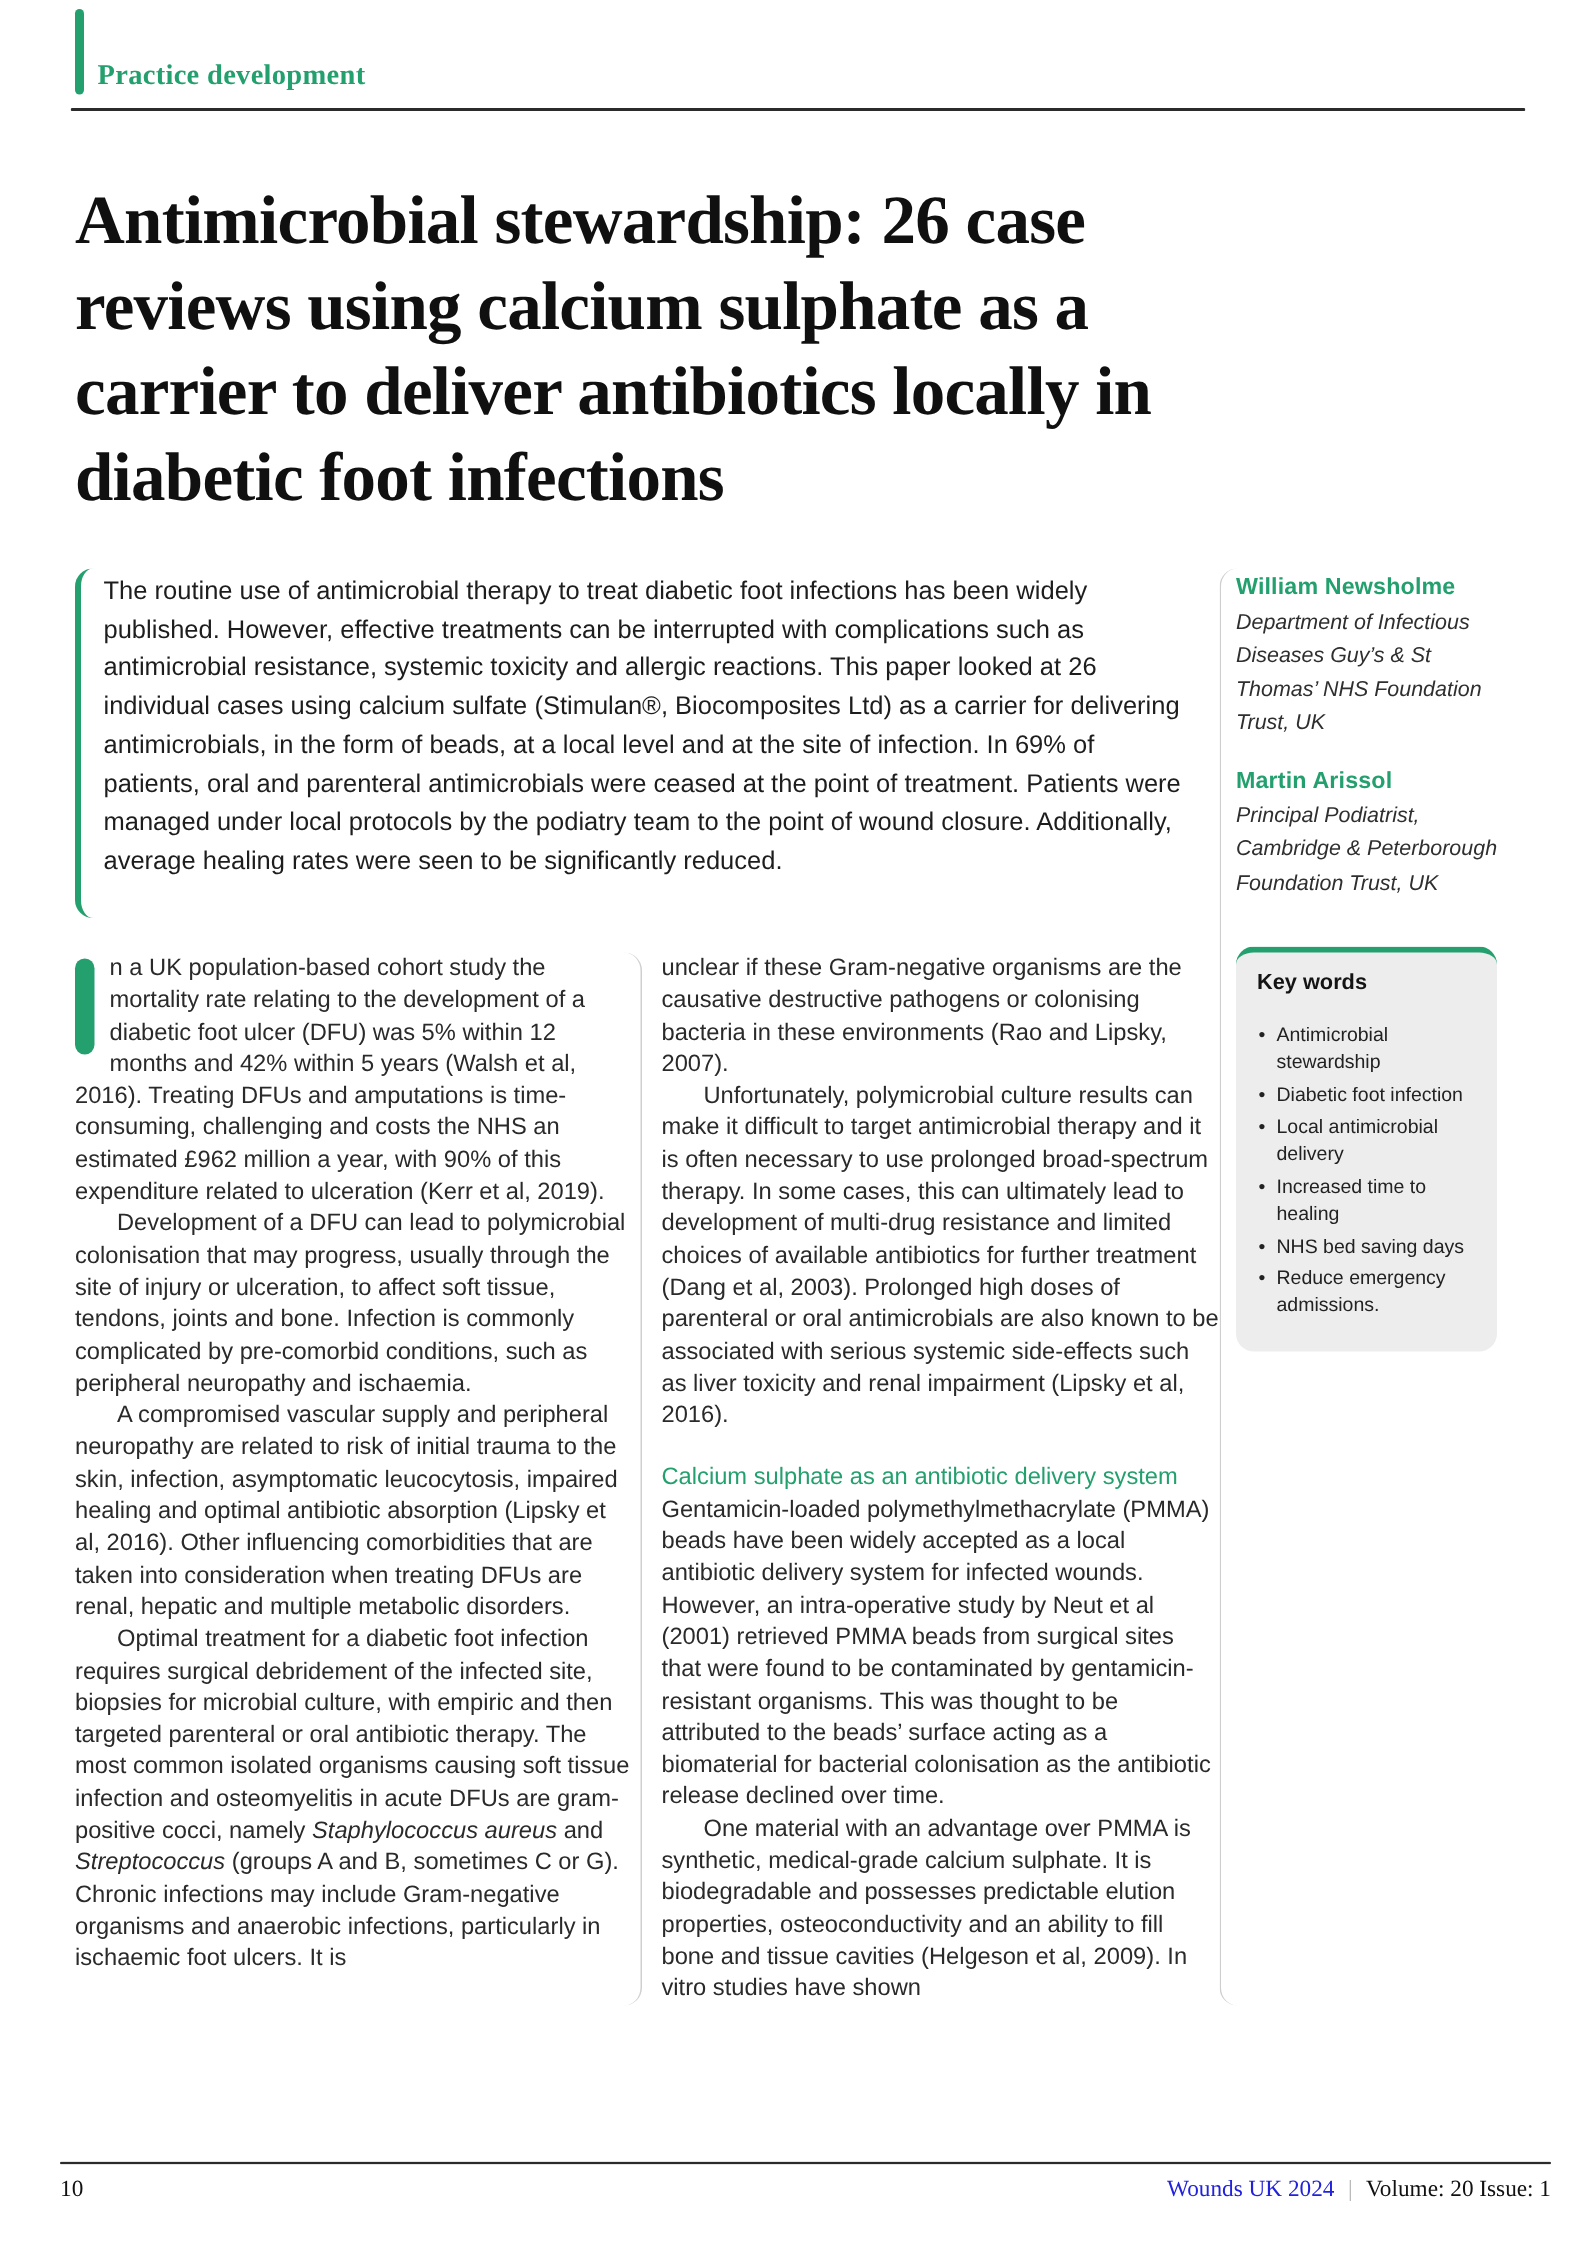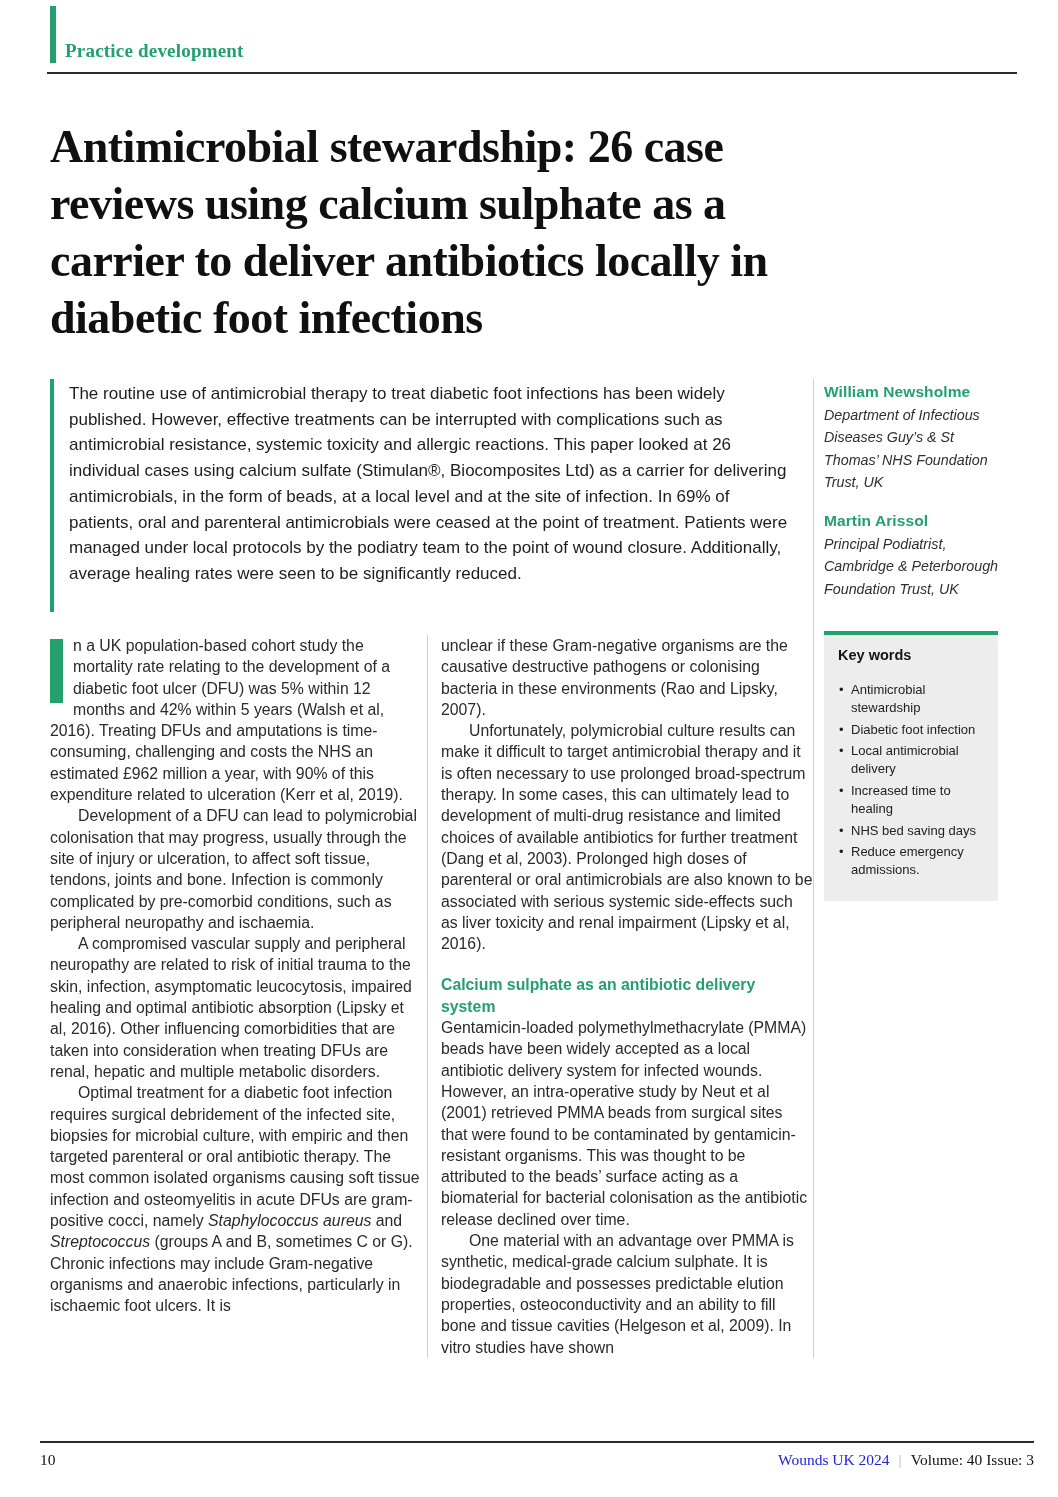--- a/index.html
+++ b/index.html
@@ -3,21 +3,21 @@
 <meta charset="utf-8">
 <style>
   :root{
     --green:#24a06e;
     --blue:#2222dd;
     --rule:#2b2b2b;
     --divider:#cfcfcf;
     --kw-bg:#ededee;
     --text:#242424;
   }
-  *{box-sizing:border-box;}
+  *{box-sizing:border-box;border-radius:12px;}
   html,body{margin:0;padding:0;background:#ffffff;}
   .page{
     position:relative;
     width:1058px;height:1497px;
     background:#fff;
     font-family:"Liberation Sans", sans-serif;
     color:var(--text);
     padding:6px 41px 0 50px;
     overflow:hidden;
   }
@@ -50,21 +50,21 @@
   .col{font-size:15.8px;line-height:21.3px;color:#2a2a2a;}
   .col-left{width:378px;flex:0 0 378px;padding-right:5px;border-right:1px solid var(--divider);}
   .col-right{width:385px;flex:0 0 385px;padding-left:13px;}
   .col p{margin:0;}
   .col p.indent{text-indent:28px;}
   .dropcap{
     float:left;width:13px;height:64px;margin:4px 10px 0 0;
     background:var(--green);color:transparent;overflow:hidden;
   }
   .subhead{
-    margin:20px 0 0 0;font-weight:bold;color:var(--green);
+    margin:20px 0 0 0;font-weight:normal;color:var(--green);
     font-size:15.8px;line-height:21.3px;
   }
   .italic{font-style:italic;}
   
   .author{margin-bottom:19px;}
   .author-name{font-weight:bold;font-size:15.5px;color:var(--green);margin-bottom:3px;letter-spacing:.1px;}
   .author-aff{font-style:italic;font-size:14.3px;line-height:22.3px;color:#2f2f2f;width:180px;}
   .keywords{
     margin-top:31px;width:174px;background:var(--kw-bg);
     border-top:4px solid var(--green);
@@ -155,18 +155,18 @@
     </aside>
   </div>
 
   <div class="footer">
     <hr class="footer-rule">
     <div class="footer-row">
       <span>10</span>
       <span class="footer-right">
         <span class="footer-journal">Wounds UK 2024</span>
         <span class="footer-sep">|</span>
-        <span class="footer-volume">Volume: 40 Issue: 3</span>
+        <span class="footer-volume">Volume: 20 Issue: 1</span>
       </span>
     </div>
   </div>
 
 </div>
 
 </body></html>

